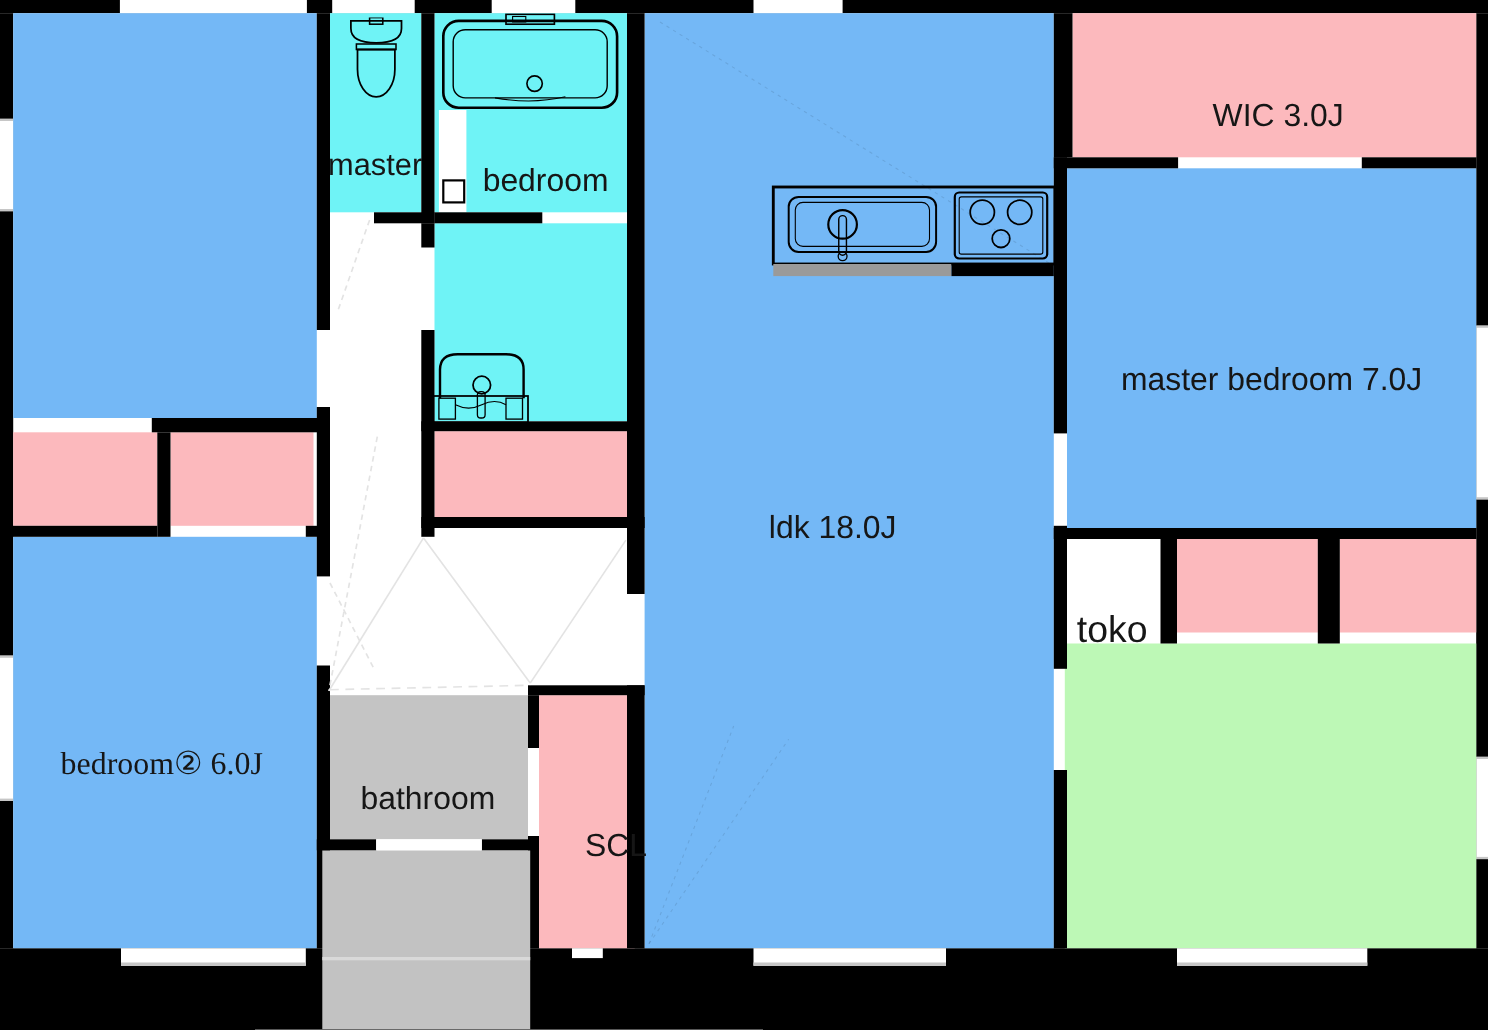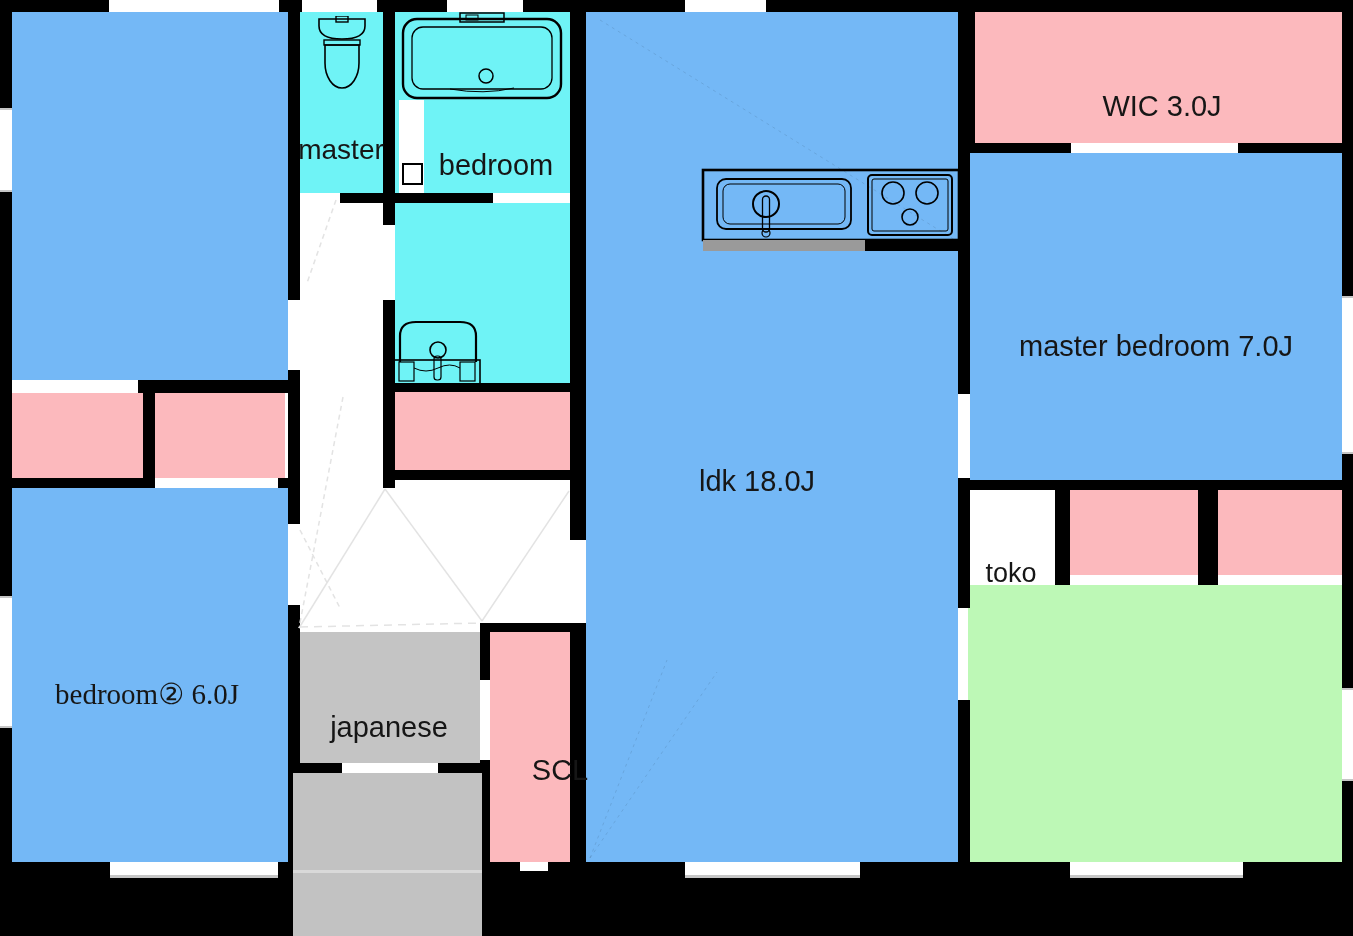--- a/index.html
+++ b/index.html
@@ -165,18 +165,18 @@
         <path d="M590,858 L717,672"></path>
       </g>
     </svg>
   </div>
 
   <div class="label" style="left:341px;top:117px;font-size:28px;">master</div>
   <div class="label" style="left:496px;top:132px;">bedroom</div>
   <div class="label" style="left:757px;top:448px;">ldk 18.0J</div>
   <div class="label" style="left:1162px;top:73px;">WIC 3.0J</div>
   <div class="label" style="left:1156px;top:313px;">master bedroom 7.0J</div>
-  <div class="label" style="left:1011px;top:540px;font-size:27px;">toko</div>
+  <div class="label" style="left:1011px;top:540px;font-size:34px;">toko</div>
   <div class="label" style="left:147px;top:661px;font-family:Liberation Serif, serif;">bedroom② 6.0J</div>
-  <div class="label" style="left:389px;top:694px;">japanese</div>
+  <div class="label" style="left:389px;top:694px;">bathroom</div>
   <div class="label" style="left:560px;top:737px;">SCL</div>
 
 </div>
 
 </body></html>

